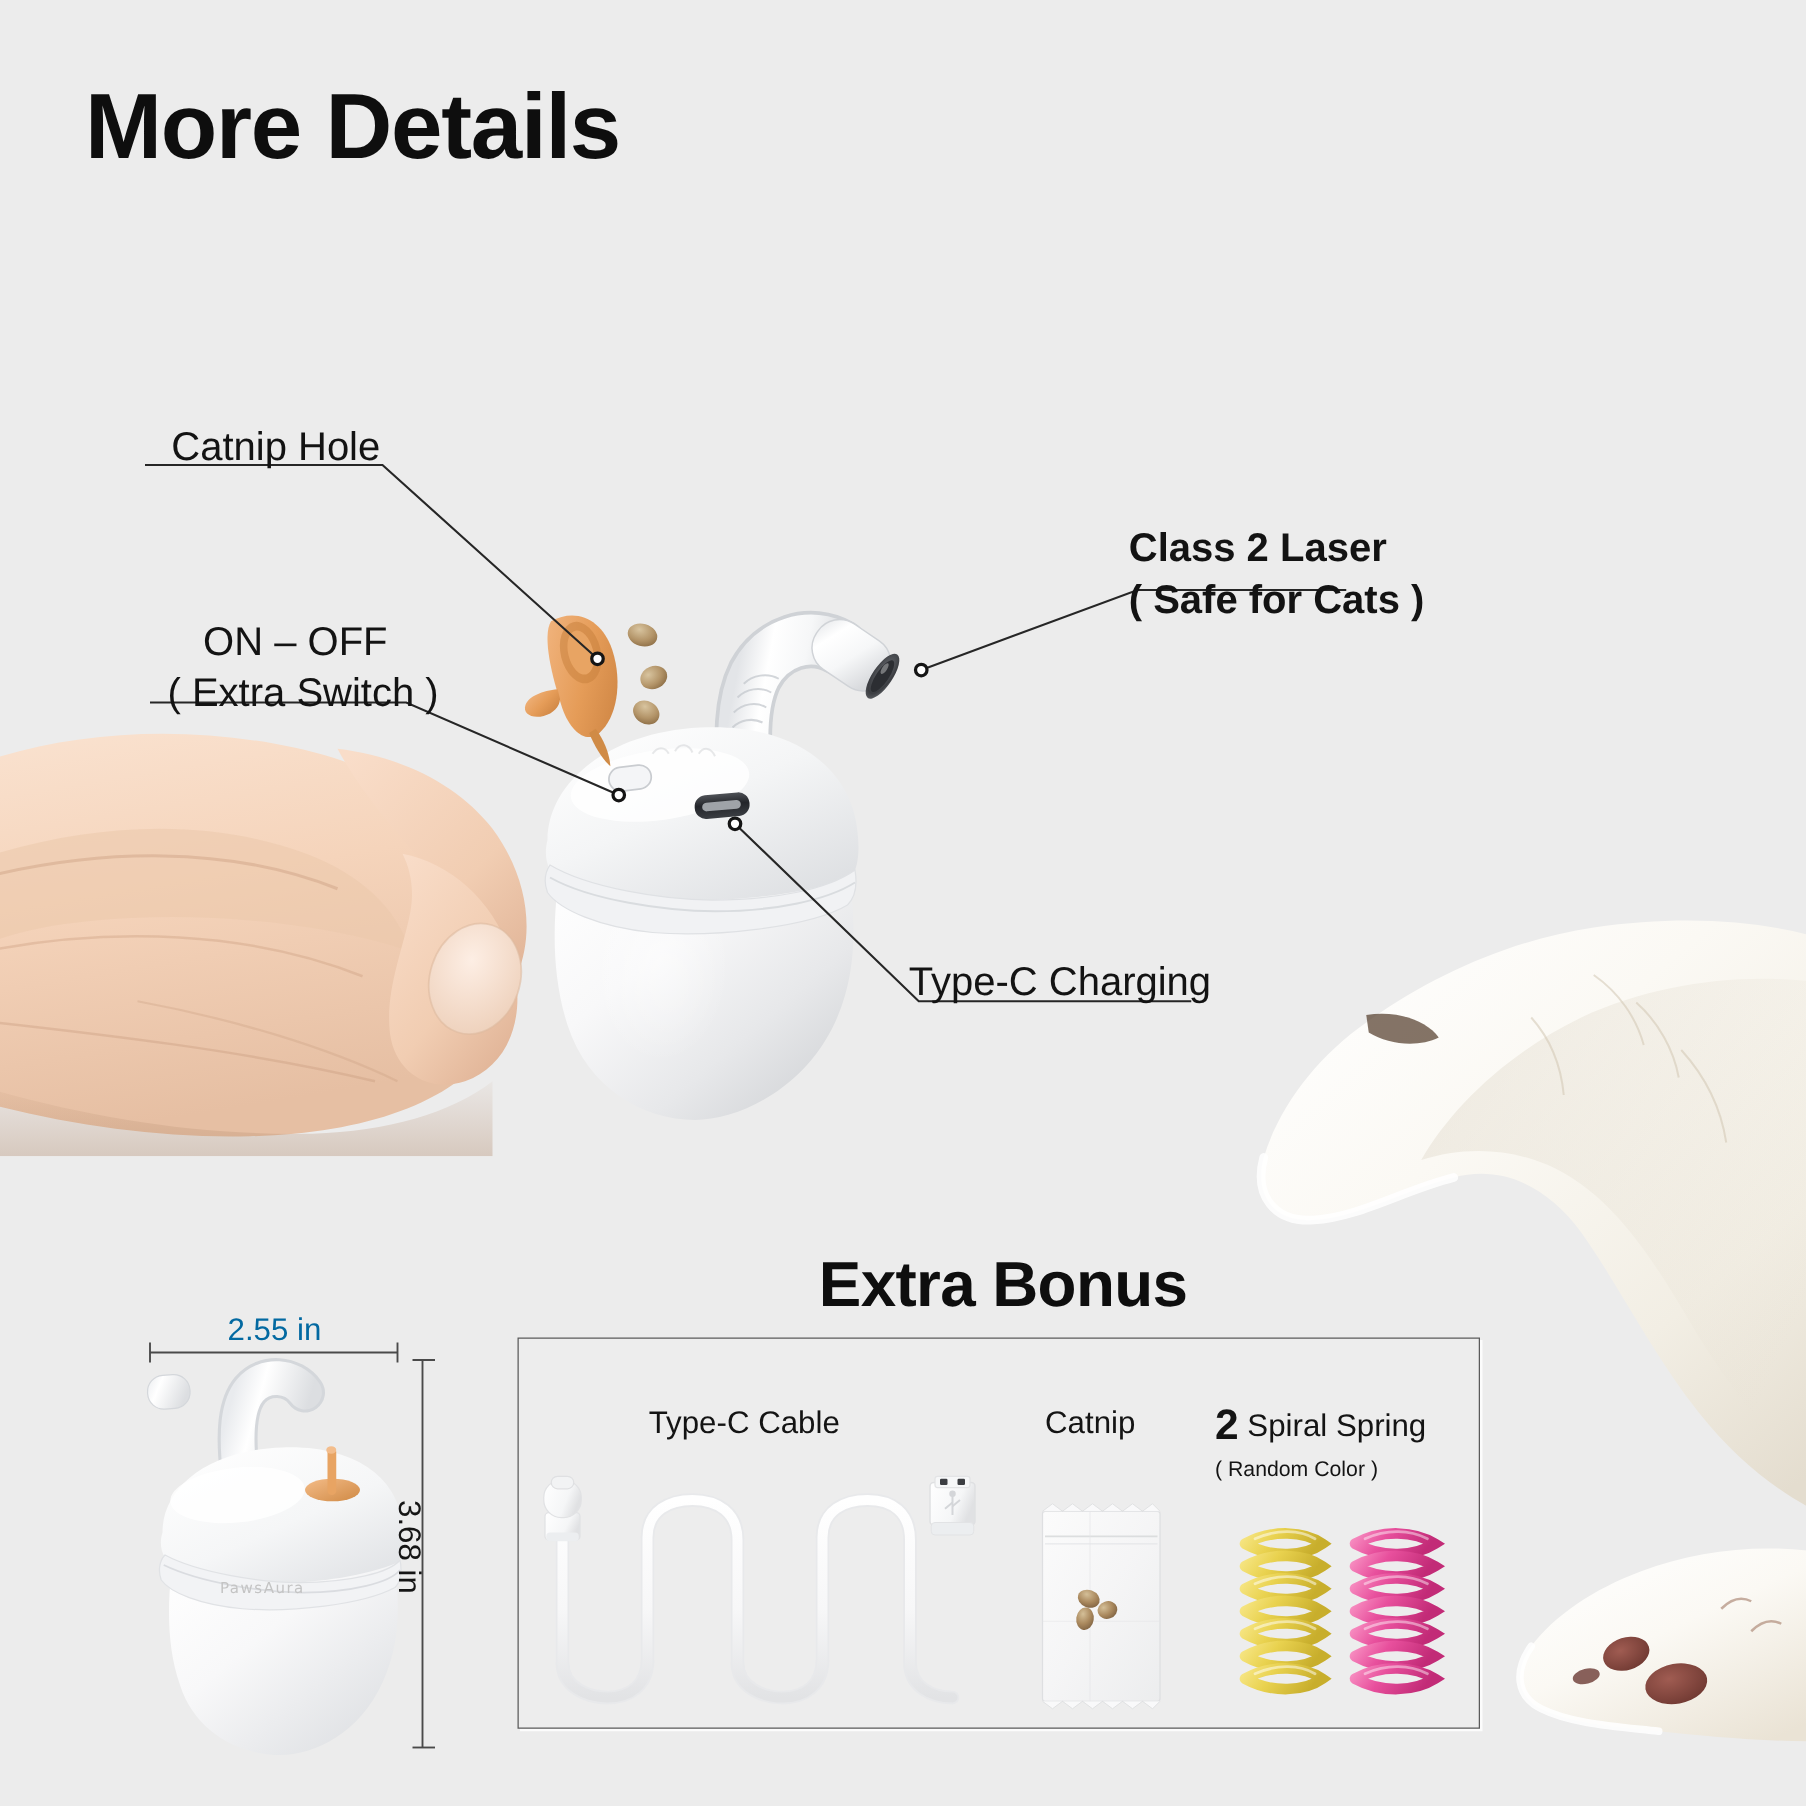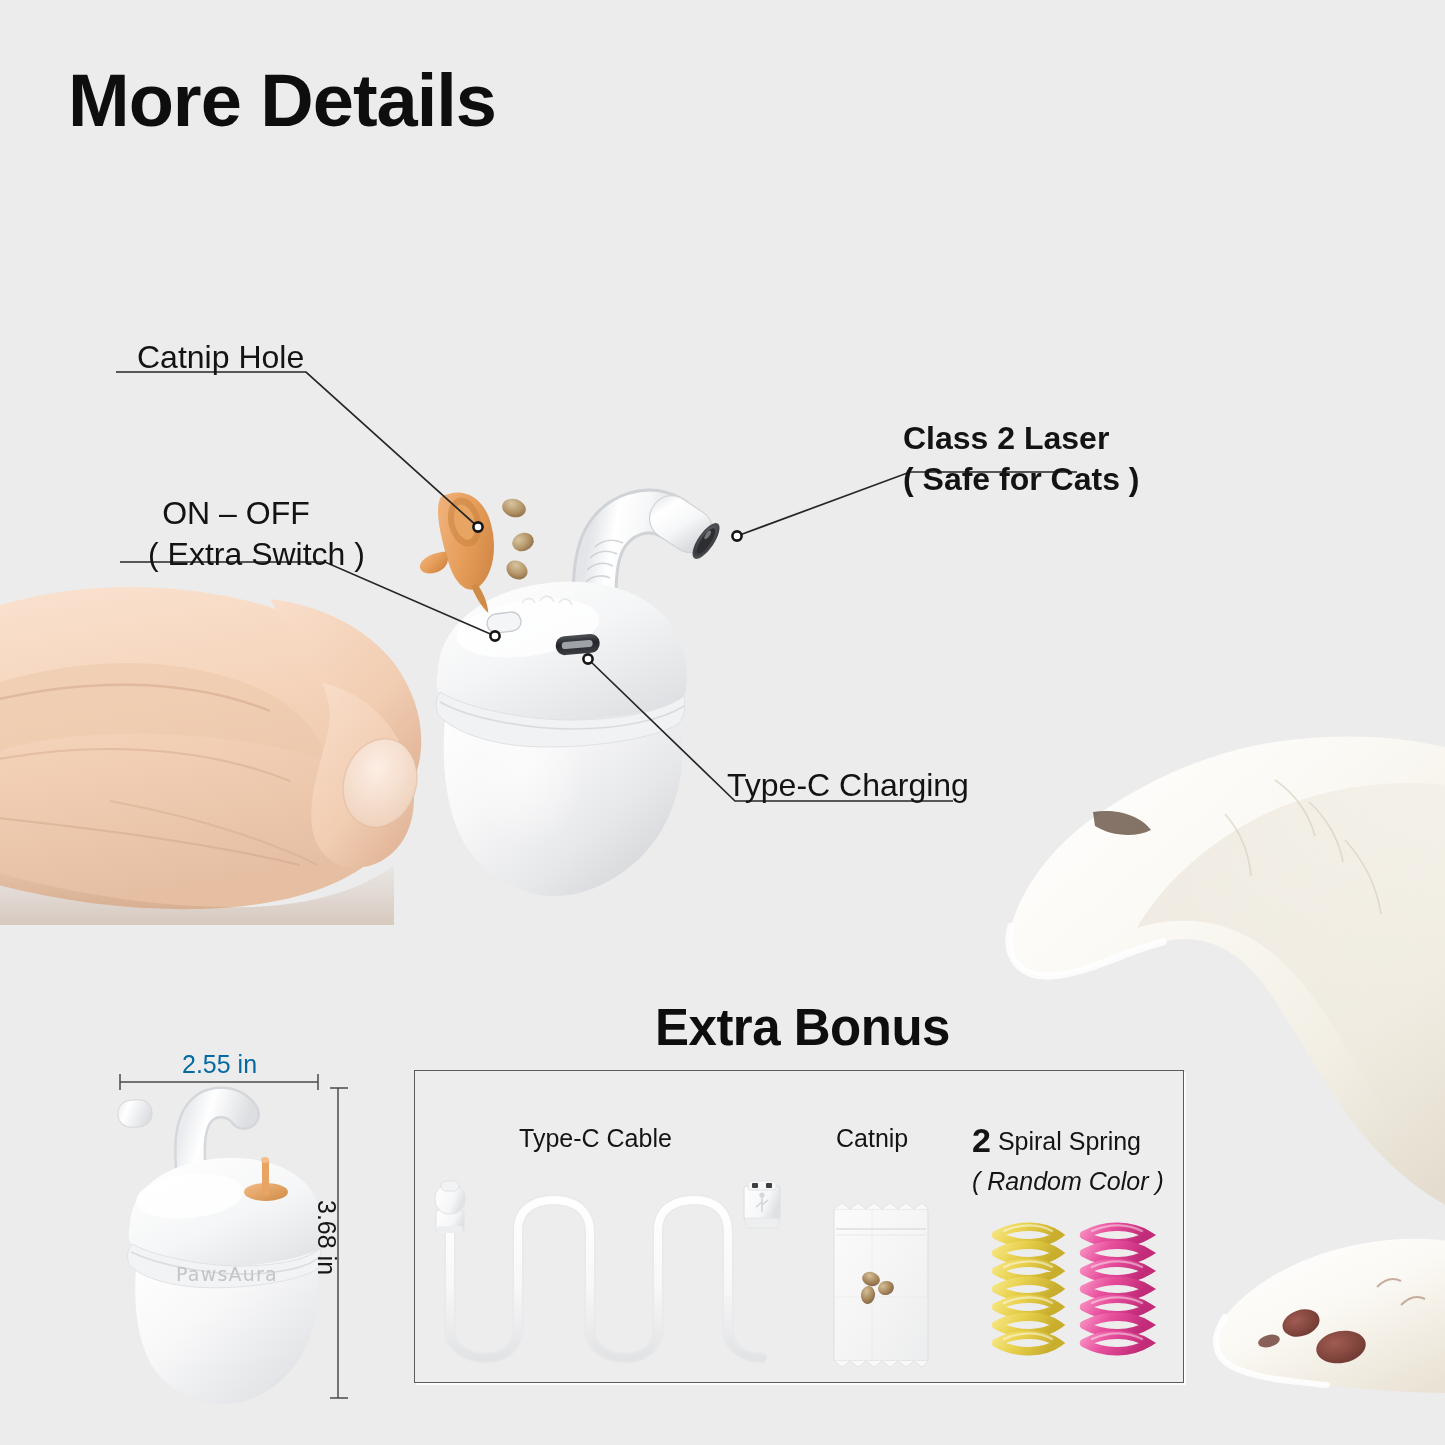--- a/index.html
+++ b/index.html
@@ -20,21 +20,21 @@
   }
   #bonus-title {
     position:absolute; left:655px; top:998px;
     font-size:51px; font-weight:bold; color:#0e0e0e; letter-spacing:-0.5px;
   }
 
   
   .callout { position:absolute; font-size:32px; line-height:1.28; color:#131313; white-space:nowrap; }
   .callout .l2 { display:block; }
   #callout-catnip-hole { left:137px; top:337px; }
-  #callout-mode-switch { left:148px; top:493px; text-align:center; width:176px; }
+  #callout-mode-switch { left:134px; top:493px; text-align:right; width:176px; }
   #callout-laser       { left:903px; top:418px; text-align:center; width:170px;font-weight:bold; }
   #callout-typec       { left:727px; top:765px; }
 
   
   #leader-lines { position:absolute; left:0; top:0; width:1445px; height:1445px; }
 
   
   #hand-holding-device { position:absolute; left:-30px; top:565px; width:520px; height:360px; }
 
   
@@ -44,33 +44,33 @@
   #bonus-box {
     position:absolute; left:414px; top:1070px; width:770px; height:313px;
     border:1.6px solid #5b5b5b; background:#ededed;
     box-shadow: 2px 2px 0 0 rgba(255,255,255,.85);
   }
   .bonus-label { position:absolute; font-size:25px; color:#141414; line-height:1.3; white-space:nowrap; }
   #label-typec-cable { left:519px; top:1122px; }
   #label-catnip      { left:836px; top:1122px; }
   #label-spiral      { left:972px; top:1118px; }
   #label-spiral .big { font-size:34px; font-weight:bold; letter-spacing:0; vertical-align:-2px; }
-  #label-spiral .sub { display:block; font-size:25px; margin-top:3px;font-style:italic; }
+  #label-spiral .sub { display:block; font-size:17px; margin-top:3px; }
 
   
   #dim-diagram { position:absolute; left:104px; top:1050px; width:260px; height:370px; }
   #dim-width-label {
     position:absolute; left:182px; top:1050px; font-size:25px; color:#0369a1;
   }
   #dim-height-label {
     position:absolute; left:341px; top:1200px; font-size:25px; color:#151515;
     transform:rotate(90deg); transform-origin:left top; white-space:nowrap;
   }
   #brand-name {
-    position:absolute; left:176px; top:1263px; font-size:19px; letter-spacing:1.2px;
+    position:absolute; left:176px; top:1263px; font-size:12px; letter-spacing:1.2px;
     color:#c4c4c4; font-family:"DejaVu Sans", sans-serif;
   }
 
   
   #cat-paw-upper { position:absolute; left:975px; top:690px; width:480px; height:520px; }
   #cat-paw-lower { position:absolute; left:1195px; top:1235px; width:255px; height:212px; }
 
   
   #typec-cable-art { position:absolute; left:424px; top:1180px; width:370px; height:195px; }
   #catnip-bag-art  { position:absolute; left:826px; top:1193px; width:112px; height:182px; }

